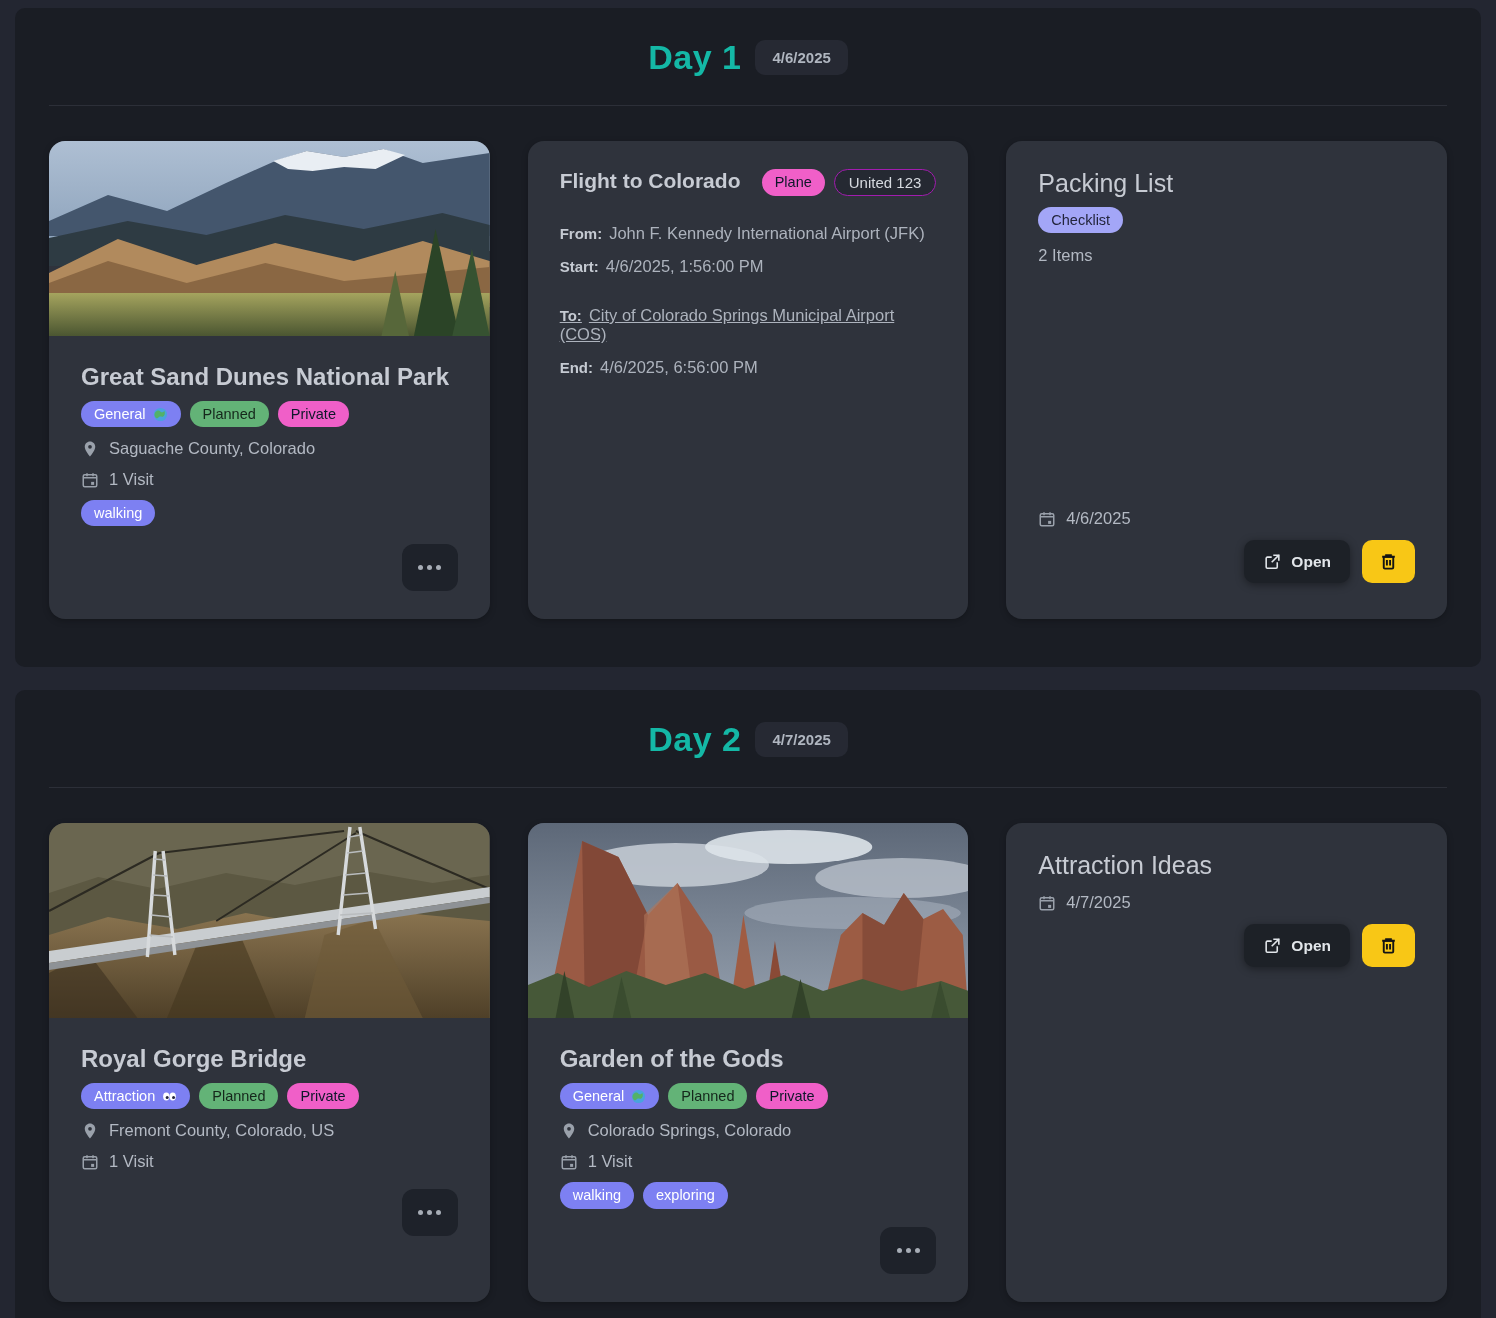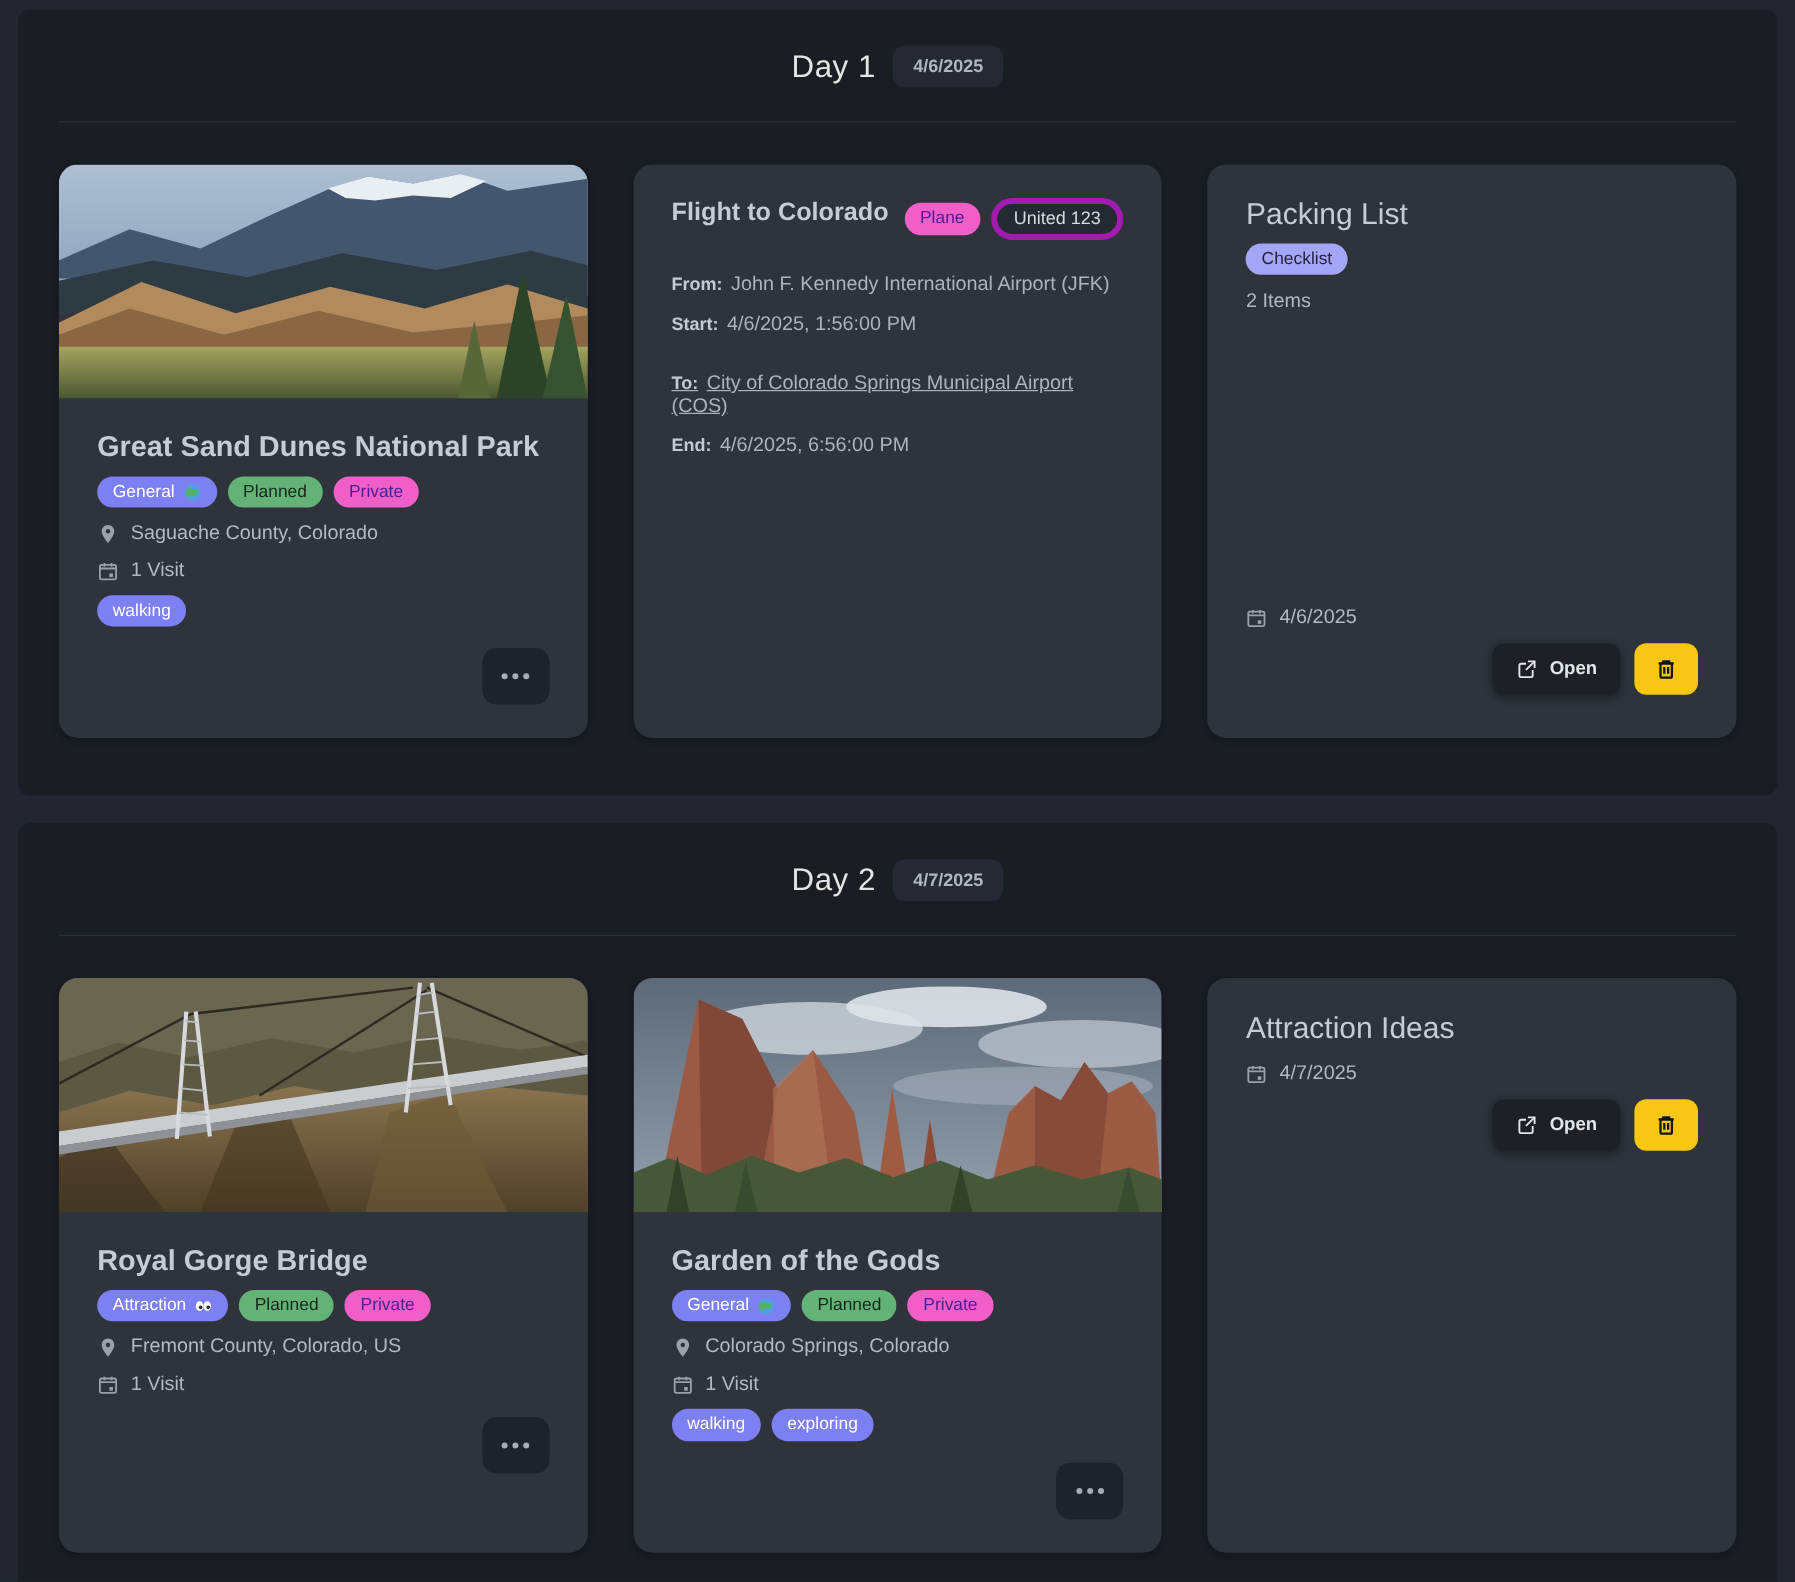--- a/index.html
+++ b/index.html
@@ -14,21 +14,21 @@
     background:#1a1d24;
     border-radius:10px;
     padding:20px 34px 48px 34px;
   }
   .day-section + .day-section{ margin-top:23px; }
   .day-header{
     display:flex; align-items:center; justify-content:center; gap:14px;
     padding:10px 0 6px 0;
   }
   .day-title{
-    font-size:26px; font-weight:400; color:#e5e5e5; letter-spacing:.5px;
+    font-size:34px; font-weight:700; color:#14b8a6; letter-spacing:.5px;
   }
   .day-date-badge{
     background:#262933; color:#b0b6c0; font-weight:700; font-size:15px;
     padding:9px 17px; border-radius:10px;
   }
   .day-divider{ border:none; border-top:1px solid #2c2f38; margin-top:22px; }
   .cards-row{
     display:grid; grid-template-columns:repeat(3,1fr); gap:38px; margin-top:35px;
     align-items:stretch;
   }
@@ -41,24 +41,24 @@
   .card-photo svg{ width:100%; height:100%; display:block; }
   .card-body{ padding:26px 32px 28px 32px; display:flex; flex-direction:column; flex:1; }
   .card-title{ font-size:24px; font-weight:600; color:#c7cbd3; line-height:1.25; }
   .tag-row{ display:flex; flex-wrap:wrap; gap:9px; margin-top:9px; align-items:center; }
   .pill{
     display:inline-flex; align-items:center; gap:7px;
     padding:4px 13px; border-radius:999px; font-size:14.5px; line-height:1.25;
   }
   .pill-purple{ background:#7d80f2; color:#ffffff; }
   .pill-green{ background:#63b377; color:#15271b; }
-  .pill-pink{ background:#f05fc8; color:#4c1d95; }
+  .pill-pink{ background:#f05fc8; color:#0f172a; }
   .pill-lavender{ background:#a3a6f7; color:#23253c; }
   .pill-outline{
-    background:#252932; color:#d6dae0; border:5px solid #a21caf;
+    background:#252932; color:#d6dae0; border:1px solid #a21caf;
     padding:4px 14px; border-radius:999px; font-size:15px;
   }
   .mini-icon{ width:15px; height:15px; display:inline-block; }
   .info-row{ display:flex; align-items:center; gap:10px; margin-top:12px;
     color:#b3b9c3; font-size:16.5px; }
   .info-row .row-icon{ width:18px; height:18px; flex:none; display:inline-block; }
   .activity-row{ display:flex; gap:9px; margin-top:11px; }
   .more-row{ display:flex; justify-content:flex-end; margin-top:18px; }
   .more-btn{
     width:56px; height:47px; border:none; border-radius:12px; background:#1e222a;

